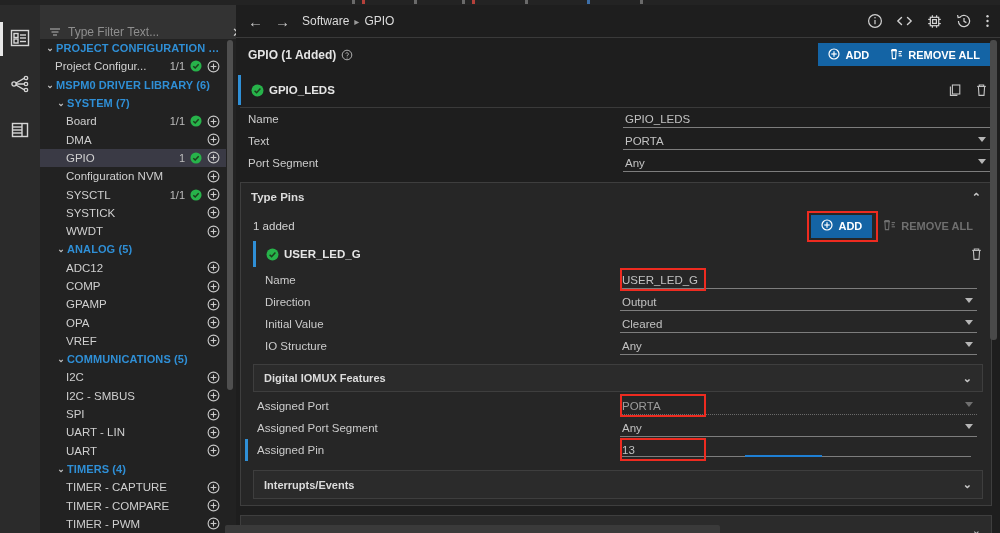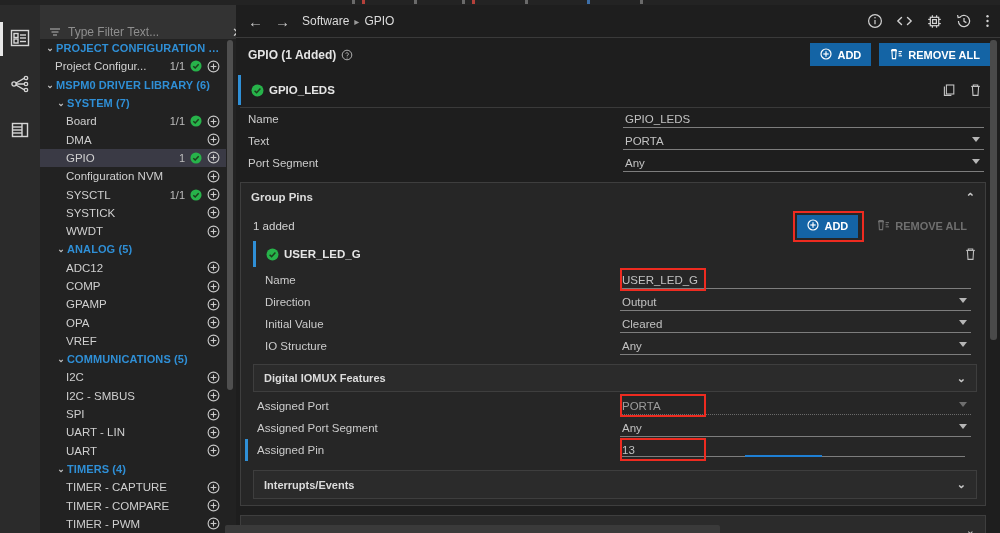--- a/index.html
+++ b/index.html
@@ -89,23 +89,23 @@
     padding: 0 10px 0 12px; background: #1e1e1e;
   }
   .title-text { color: #e4e4e4; font-size: 12px; font-weight: bold; }
   .help-ic { margin-left: 5px; color: #b0b0b0; display: inline-flex; }
   .btn {
     background: #1464a5; color: #ffffff; border: none; font-size: 11px; font-weight: bold;
     height: 23px; padding: 0 10px; display: inline-flex; align-items: center; gap: 5px;
     cursor: pointer; font-family: "Liberation Sans", sans-serif; white-space: nowrap;
   }
   .btn.ghost { background: transparent; color: #6f6f6f; cursor: default; }
-  .btn-group { display: flex; gap: 8px; margin-left: auto; }
-
-  .scroll-body { flex: 1; overflow: hidden; position: relative; padding-right: 10px; }
+  .btn-group { display: flex; gap: 0; margin-left: auto; }
+
+  .scroll-body { flex: 1; overflow: hidden; position: relative; padding-right: 4px; }
 
   .inst-header {
     display: flex; align-items: center; height: 30px; padding-left: 10px;
     border-left: 3px solid #2f8fd6; margin: 4px 0 0 2px;
   }
   .inst-name { color: #e6e6e6; font-size: 11.5px; font-weight: bold; }
   .inst-actions { margin-left: auto; display: flex; gap: 13px; color: #c4c4c4; padding-right: 8px; }
   .inst-actions .ic { cursor: pointer; display: flex; }
   .hr { height: 1px; background: #3a3a3a; margin: 2px 0 0 4px; }
 
@@ -652,21 +652,21 @@
             <span class="flabel" style="flex: 0 0 375px;">Port Segment</span>
             <span class="fval">
               <span>Any</span>
               <span class="caret"></span>
             </span>
           </div>
         </div>
 
       <div class="panel">
         <div class="panel-head">
-          <span>Group Pins</span>
+          <span>Type Pins</span>
           <span class="chevron">⌃</span>
         </div>
         <div class="panel-body">
 
           <div class="subrow">
             <span class="cnt">1 added</span>
             <span class="btn-group" style="position:relative;">
               <span class="hl" style="left:-4px;top:-4px;width:71px;height:31px;"></span>
               <button class="btn">
                 <span>

